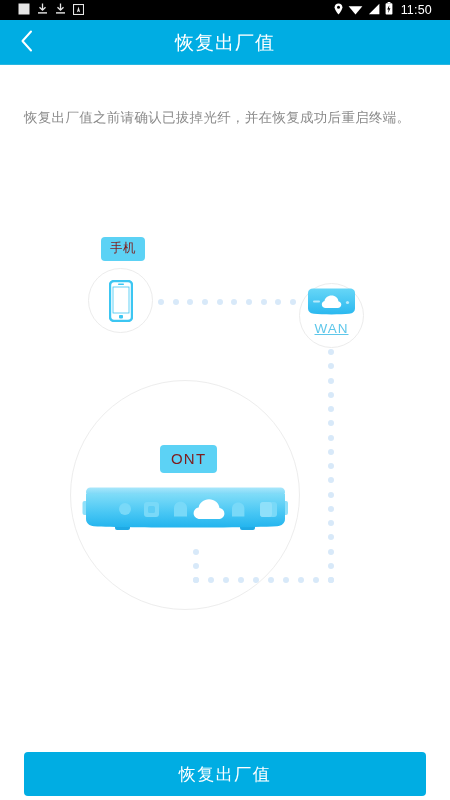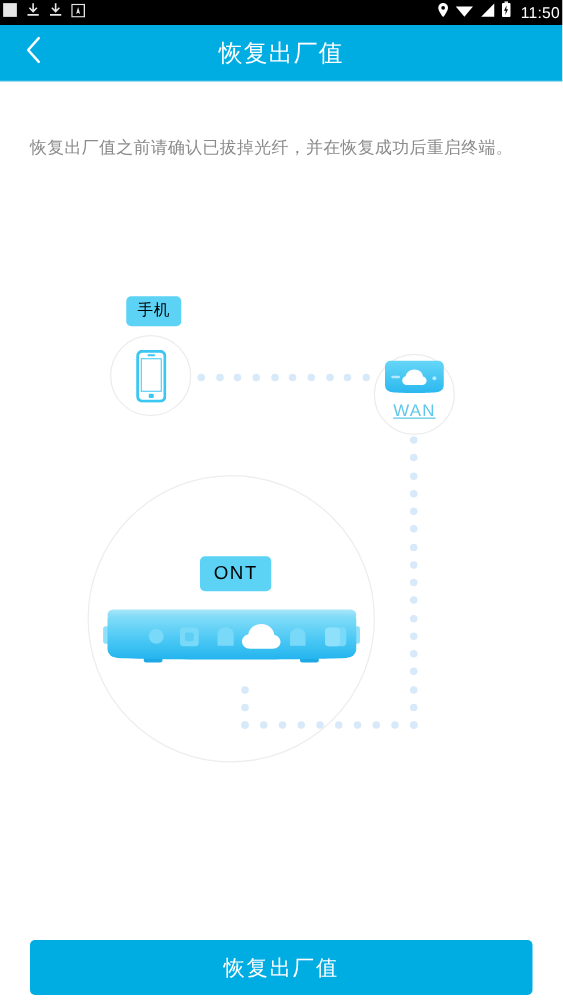--- a/index.html
+++ b/index.html
@@ -10,21 +10,21 @@
     overflow: hidden;
   }
   #app { position: relative; width: 450px; height: 800px; background: #fff; }
 
   
   .statusbar {
     position: absolute; top: 0; left: 0;
     width: 450px; height: 20px;
     background: #000;
     display: flex; 
-    padding: 0 2px;
+    padding: 0 18px;
     text-decoration: underline;
   }
   .sb-left { display: flex; align-items: center; gap: 7px; }
   .sb-right { margin-left: auto; display: flex; align-items: center; gap: 5px; }
   .sb-time { color: #fff; font-size: 12.5px; letter-spacing: .2px; margin-left: 3px; }
   .sb-ico { display: block; }
 
   
   .header {
     position: absolute; top: 20px; left: 0;
@@ -60,21 +60,21 @@
 
   
   .diagram { position: absolute; top: 0; left: 0; width: 450px; height: 800px; pointer-events: none; }
 
   .node { position: absolute; }
 
   
   .badge {
     position: absolute;
     background: #5cd2f5;
-    color: #000000;
+    color: #7f1d1d;
     border-radius: 4px;
     font-size: 12.5px;
     line-height: 1;
     padding: 5px 9px 6px;
     white-space: nowrap;
     letter-spacing: .6px;
   }
   .badge-ont { font-size: 15px; padding: 6px 11px 7px; letter-spacing: 1.2px; }
 
   

